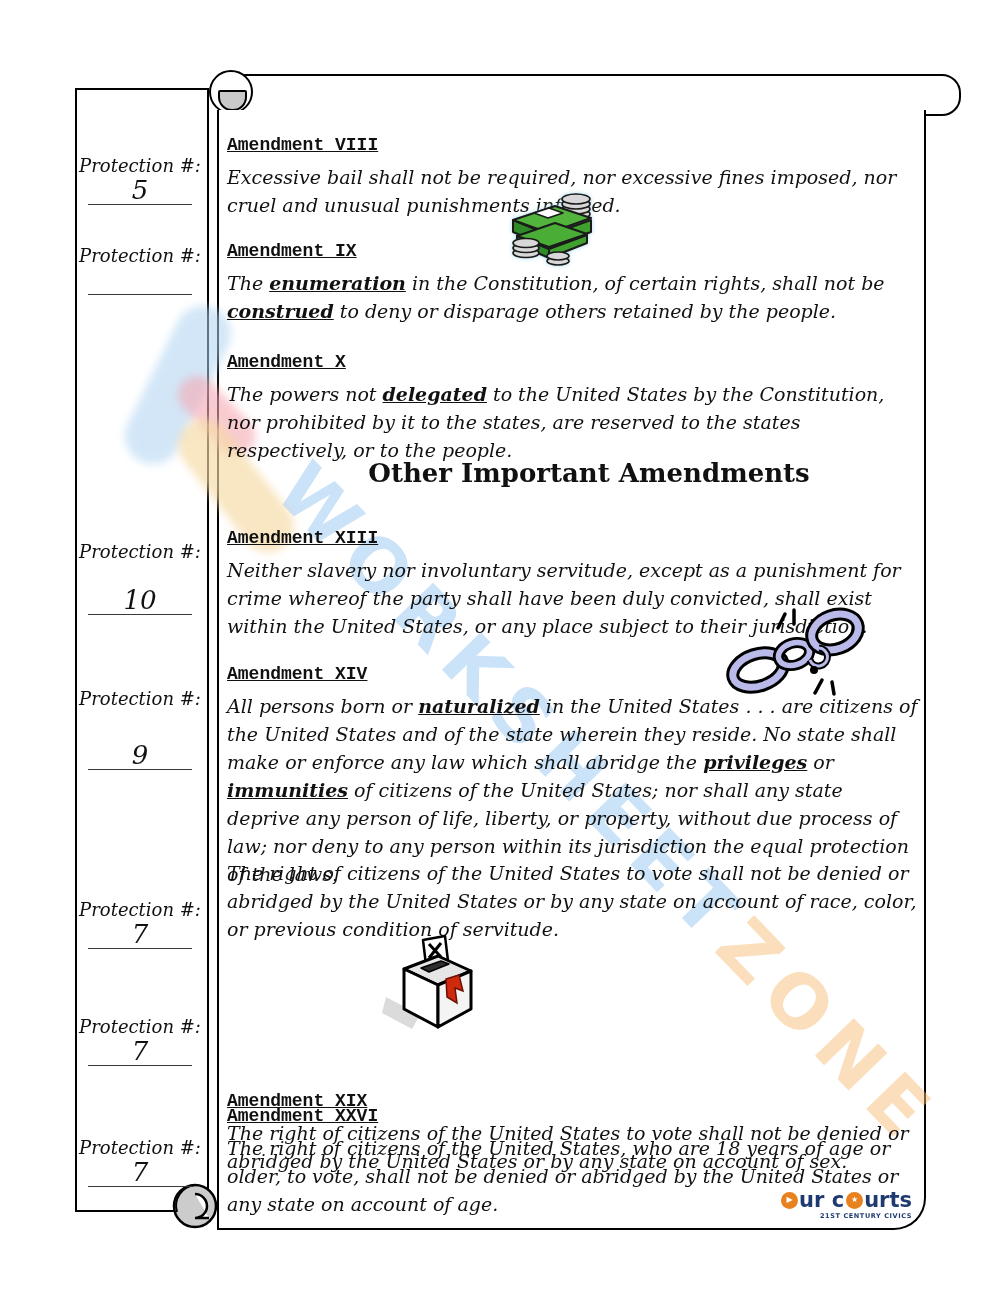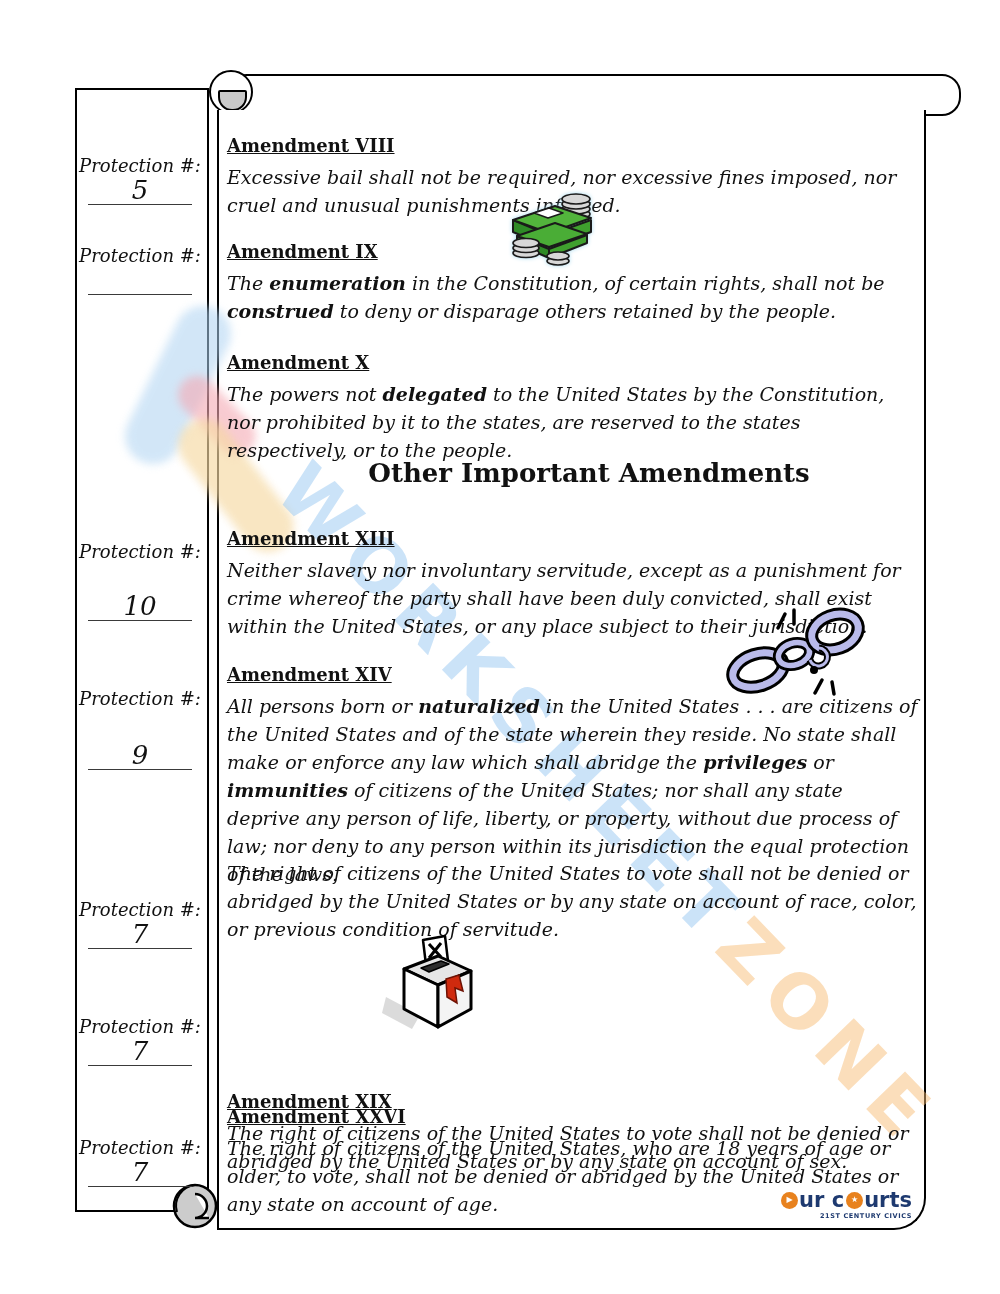--- a/index.html
+++ b/index.html
@@ -37,30 +37,30 @@
 
   
   .entries,.content{position:absolute;left:0;top:0;width:1000px;height:1294px;z-index:3;}
   .p-entry{position:absolute;left:75px;width:130px;text-align:center;}
   .p-label{font-style:italic;font-size:18px;line-height:22px;}
   .p-ans{width:104px;margin:0 auto;height:26px;border-bottom:1.6px solid #3a3a3a;
          font-style:italic;font-size:26px;line-height:1;
          display:flex;align-items:flex-end;justify-content:center;padding-bottom:1px;}
   .pe1{top:155px;} .pe2{top:245px;} .pe3{top:362px;} .pe4{top:541px;}
   .pe5{top:688px;} .pe6{top:899px;} .pe7{top:1016px;} .pe8{top:1137px;}
-  .pe4 .p-ans{margin-top:30px;} .pe5 .p-ans{margin-top:32px;}
+  .pe4 .p-ans{margin-top:24px;} .pe5 .p-ans{margin-top:32px;}
 
   .content-inner{position:absolute;left:227px;top:0;width:692px;height:1294px;}
   .amend{position:absolute;left:0;width:100%;}
   .a0{top:135px;} .a1{top:241px;} .a2{top:352px;} .a3{top:528px;}
   .a4{top:664px;} .a5{top:859px;} .a6{top:1043px;margin-top:48px;} .a7{top:1106px;}
   .a-title{font-weight:bold;font-size:18px;line-height:21px;text-decoration:underline;
-           margin:0 0 7px 0;}
+           margin:0 0 7px 0;font-family:Liberation Mono, monospace;}
   .a-body{font-style:italic;font-size:19px;line-height:28px;margin:0;}
-  .a-body .b{font-weight:bold;}
+  .a-body .b{font-weight:bold;text-decoration:underline;}
   .section-title{position:absolute;top:458px;left:16px;width:100%;text-align:center;
            font-weight:bold;font-size:26px;margin:0;}
 
   .money-icon {position:absolute;left:503px;top:190px;}
   .chain-icon {position:absolute;left:722px;top:604px;}
   .ballot-icon{position:absolute;left:382px;top:933px;}
 
   .logo{position:absolute;left:776px;top:1189px;width:136px;}
   .logo-row{display:flex;align-items:center;justify-content:flex-end;
             font-family:"DejaVu Sans",sans-serif;font-weight:bold;font-size:21px;

